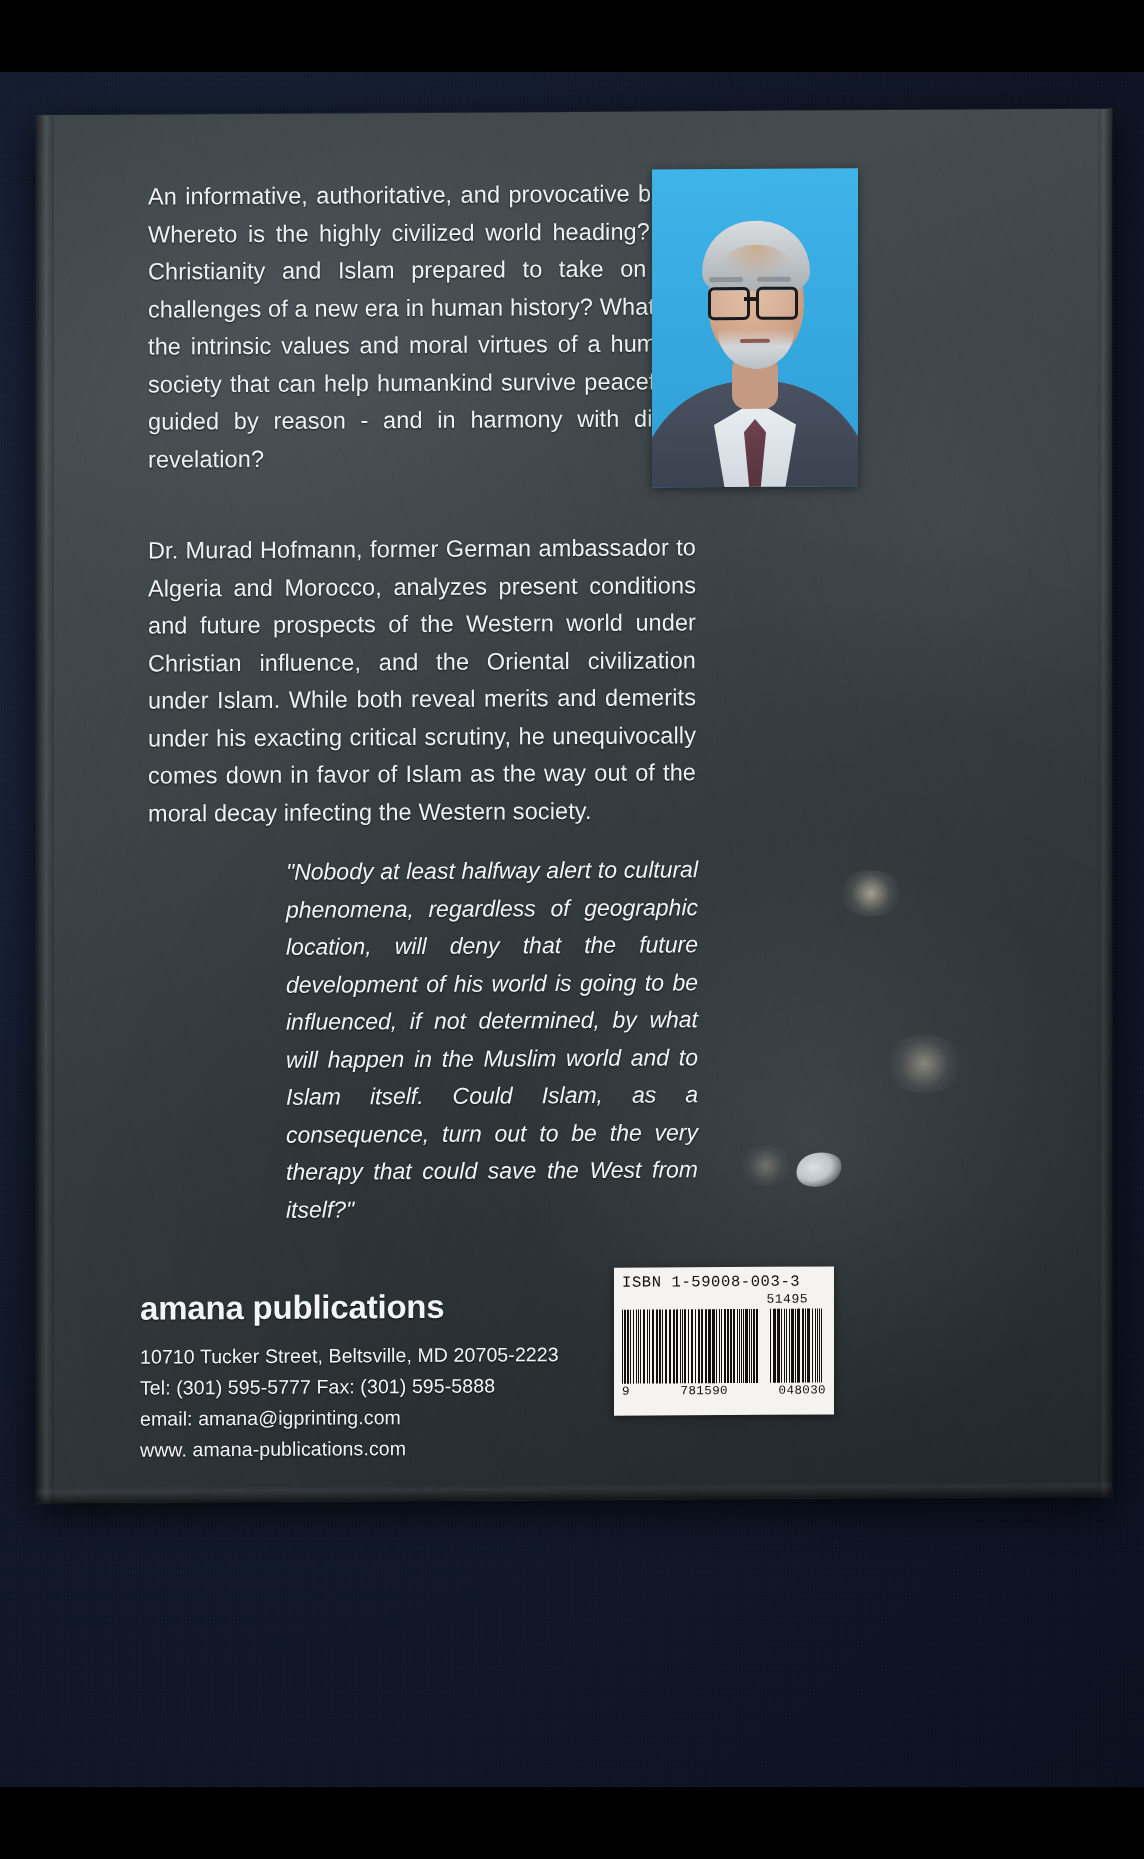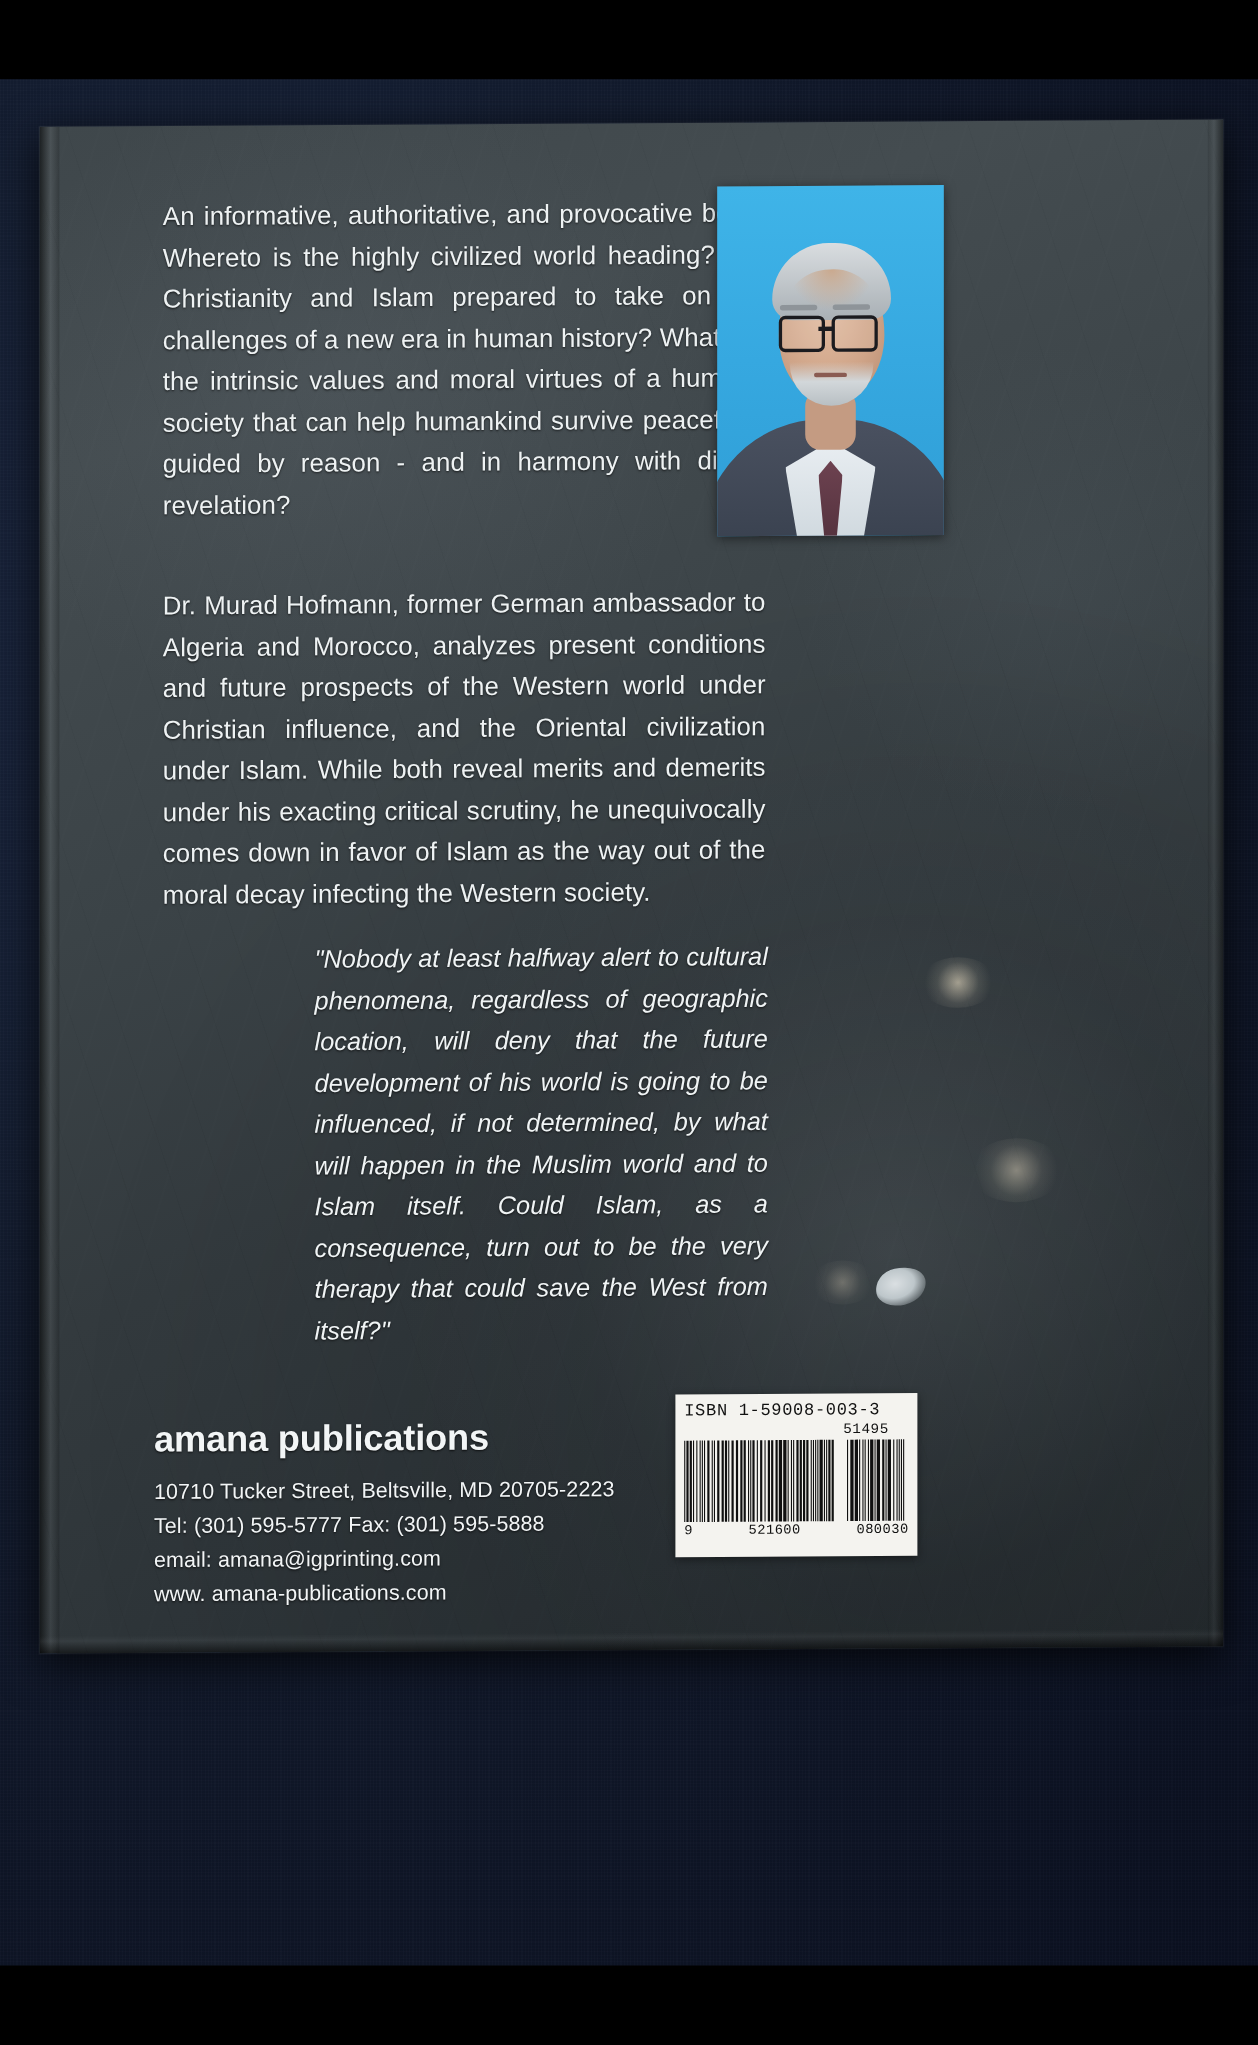--- a/index.html
+++ b/index.html
@@ -389,18 +389,18 @@
             <div class="b" style="width:4px"></div>
             <div class="b" style="width:2px"></div>
             <div class="b" style="width:1px"></div>
             <div class="b" style="width:1px"></div>
             <div class="b" style="width:1px"></div>
             <div class="b" style="width:2px"></div>
           </div>
       </div>
       <div class="digits">
         <span class="grp">9</span>
-        <span class="grp">521600</span>
-        <span class="grp">080030</span>
+        <span class="grp">781590</span>
+        <span class="grp">048030</span>
       </div>
     </div>
   </div>
 </div>
 
 </body></html>

